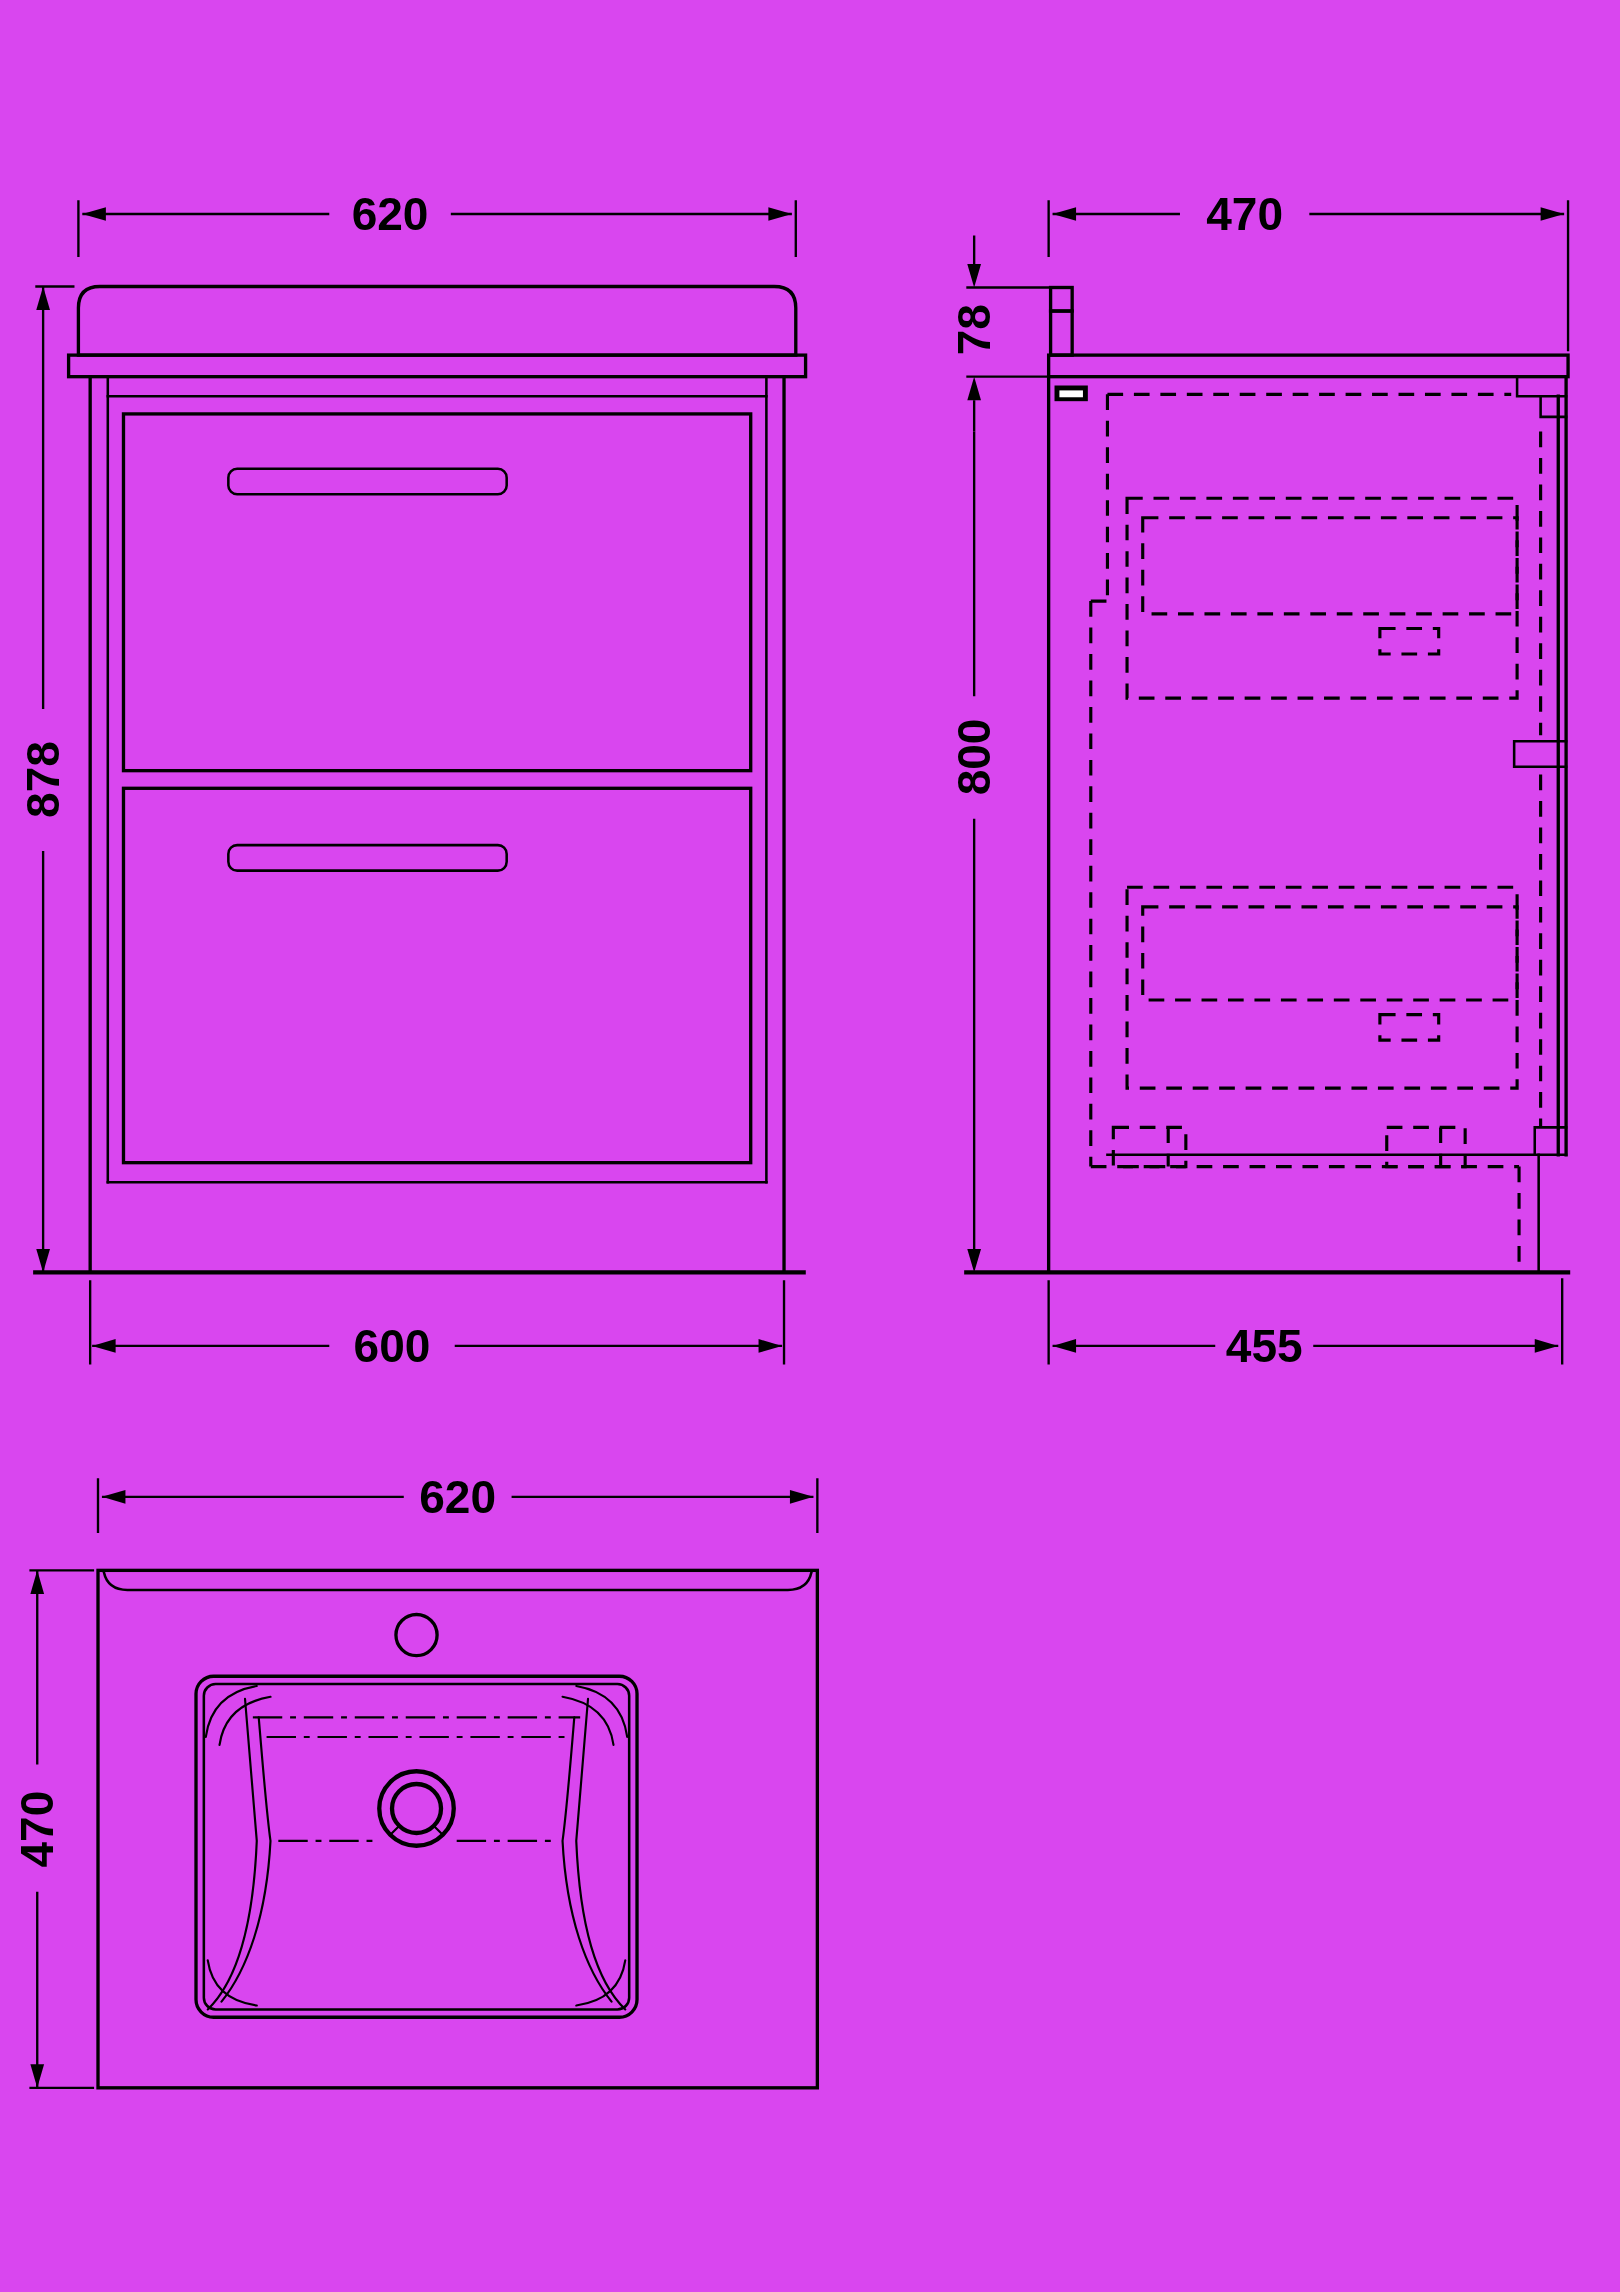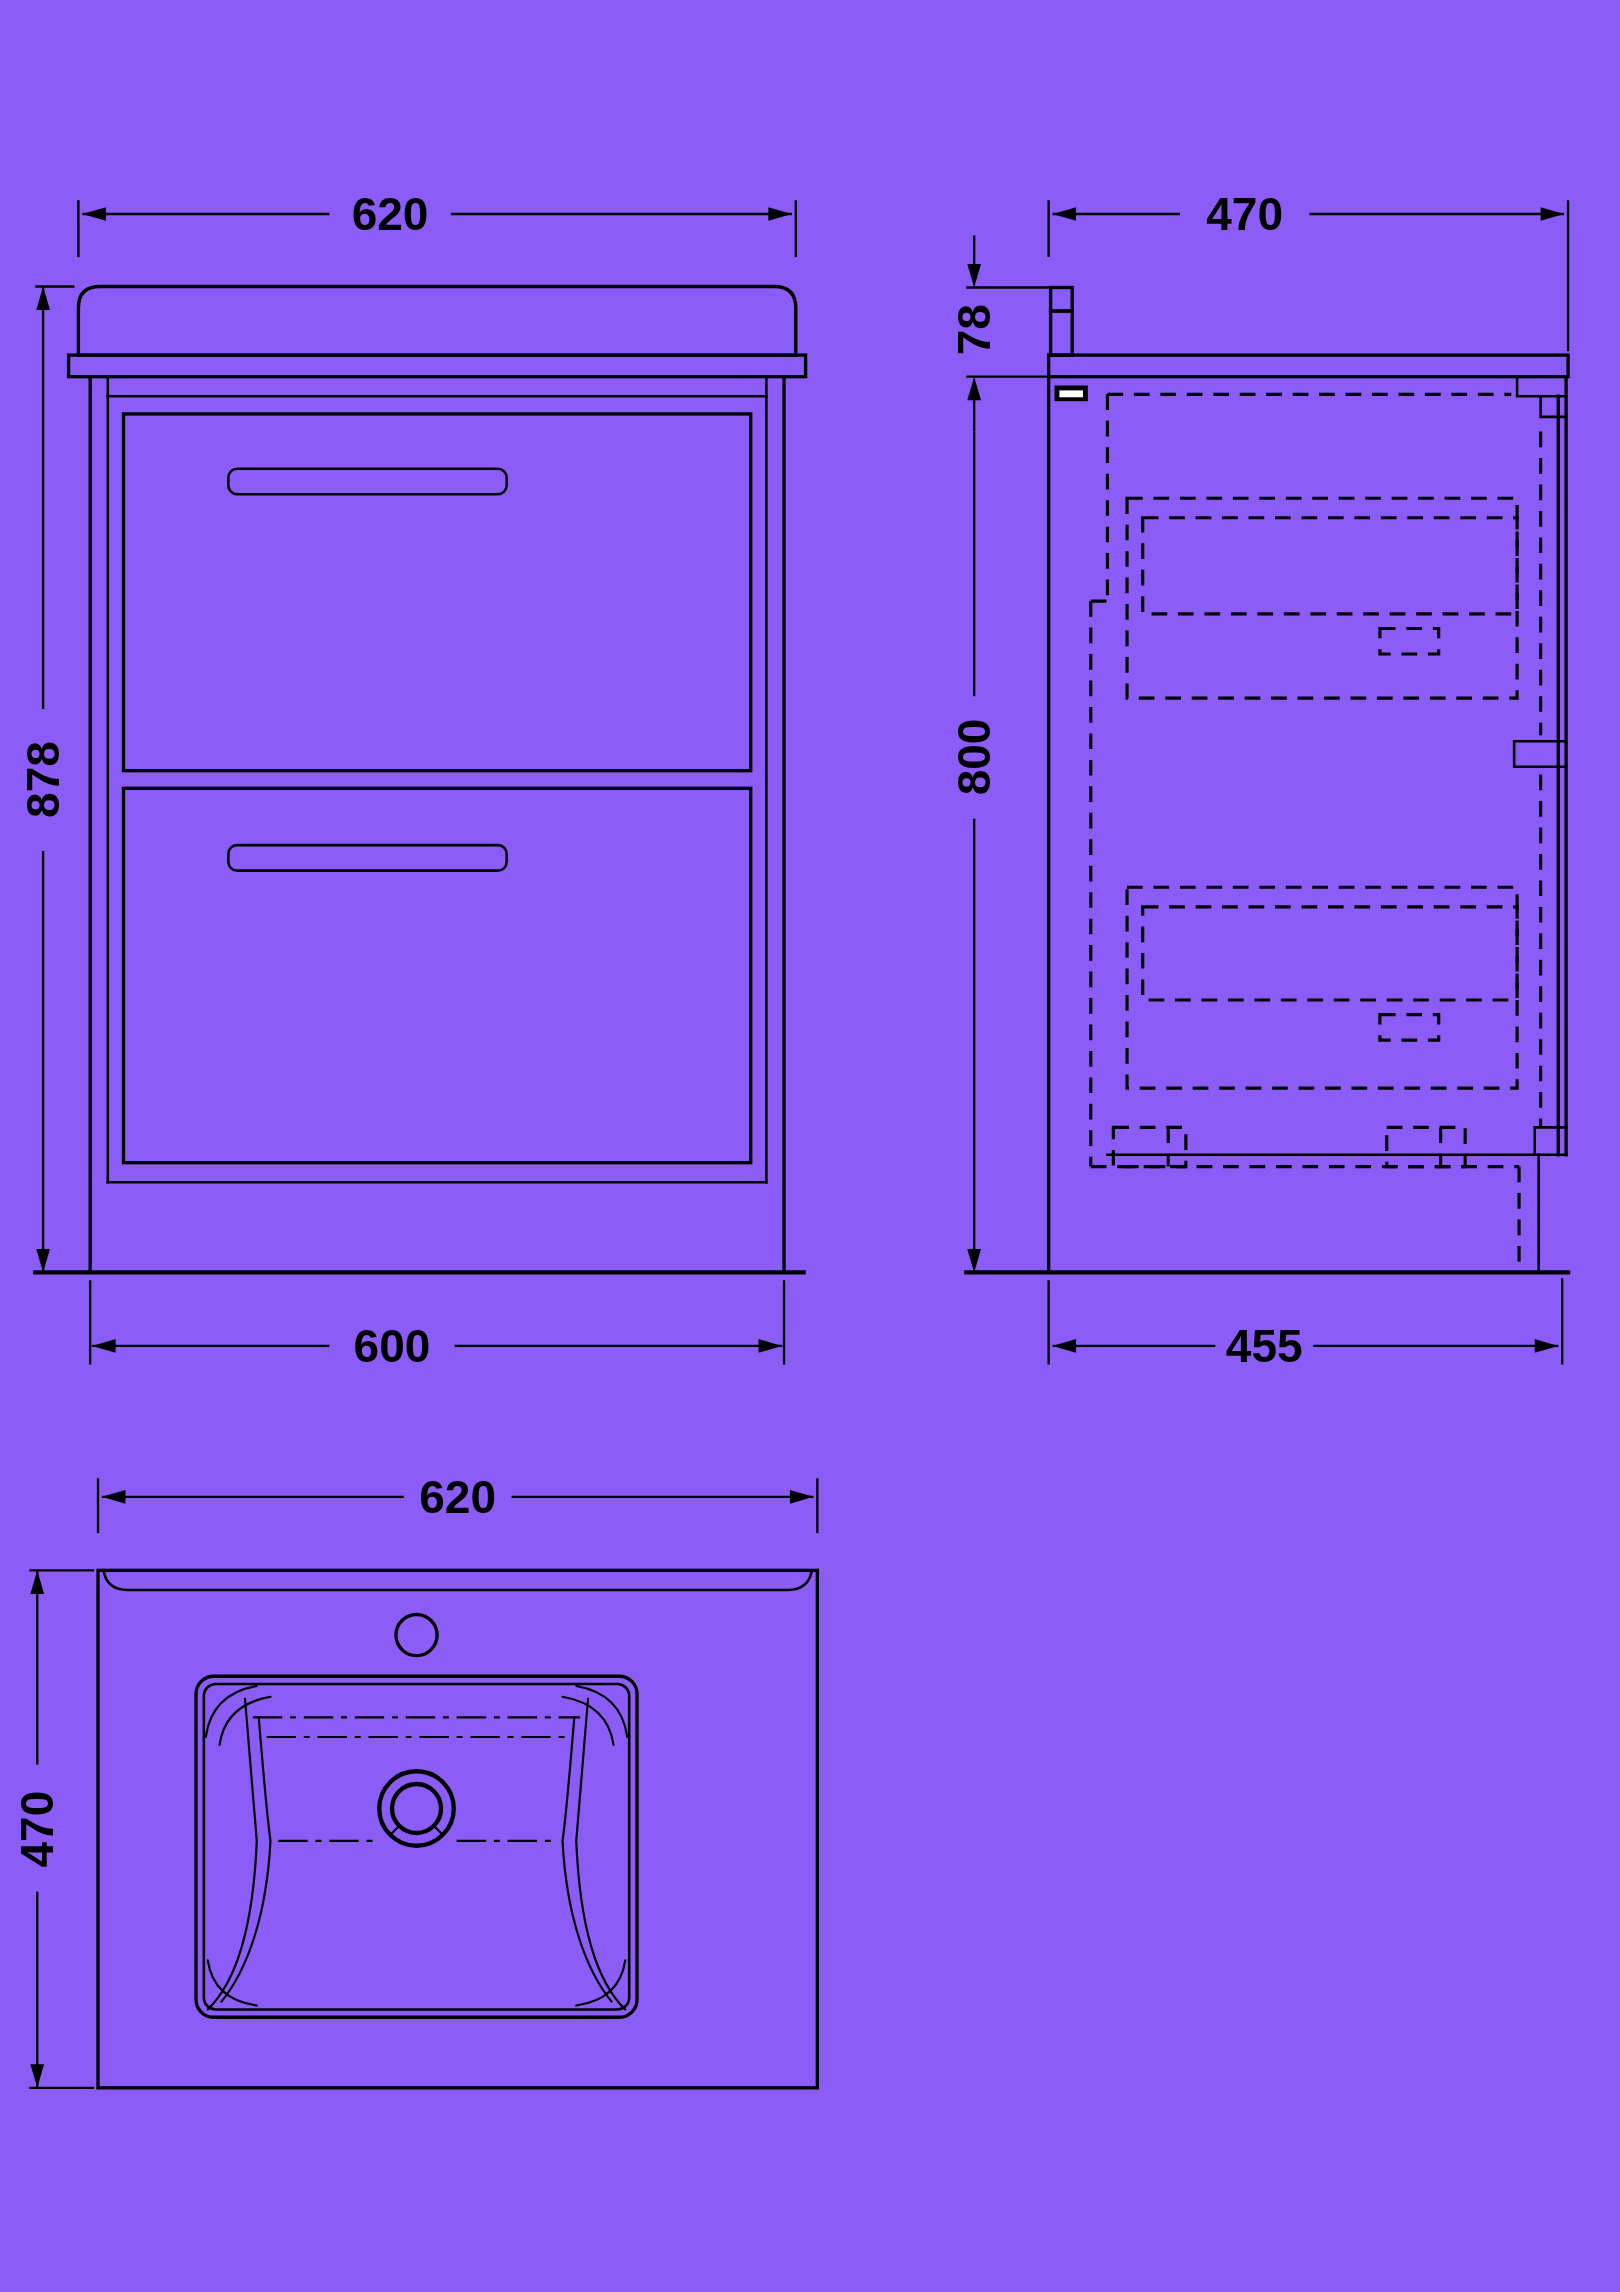--- a/index.html
+++ b/index.html
@@ -1,16 +1,16 @@
 <!DOCTYPE html>
 <html><head>
 <meta charset="utf-8">
 <style>
   html,body{margin:0;padding:0;background:#ffffff;}
-  .sheet{position:relative;width:1620px;height:2293px;background:#8b5cf6;overflow:hidden;}
+  .sheet{position:relative;width:1620px;height:2293px;background:#d946ef;overflow:hidden;}
   svg{position:absolute;left:0;top:0;}
   .obj   {stroke:#000;stroke-width:3.4;fill:none;stroke-linecap:square;}
   .obj2  {stroke:#000;stroke-width:2.6;fill:none;stroke-linecap:square;}
   .thick {stroke:#000;stroke-width:4.4;fill:none;stroke-linecap:square;}
   .dim   {stroke:#000;stroke-width:2.4;fill:none;stroke-linecap:butt;}
   .hid   {stroke:#000;stroke-width:3.2;fill:none;stroke-dasharray:16 11;stroke-linecap:butt;}
   .cline {stroke:#000;stroke-width:2.2;fill:none;stroke-dasharray:30 8 6 8;stroke-linecap:butt;}
   .thin  {stroke:#000;stroke-width:2.2;fill:none;stroke-linecap:round;}
   .arr   {fill:#000;stroke:none;}
   text.dimtxt{font-family:"Liberation Sans","DejaVu Sans",sans-serif;font-weight:700;font-size:47px;fill:#000;text-anchor:middle;}

